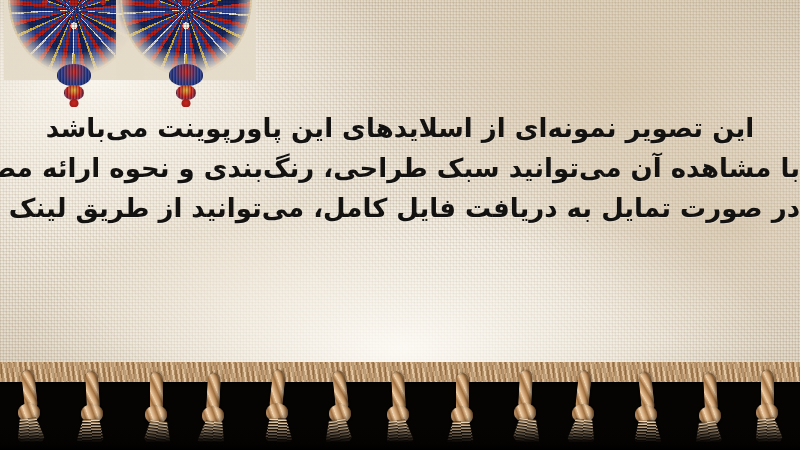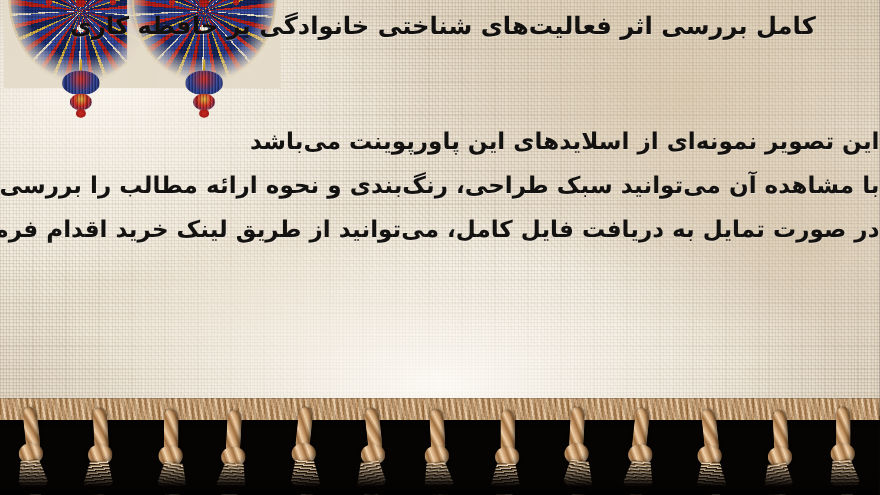--- a/index.html
+++ b/index.html
@@ -177,25 +177,24 @@
     font-weight: 700;
     font-size: 22px;
     line-height: 37px;
     letter-spacing: 0px;
     text-shadow: 0 1px 0 rgba(255,255,255,0.28);
     white-space: nowrap;
   }
   .bline {
     color: #131211;
     font-weight: 700;
-    font-size: 21px;
+    font-size: 26px;
     line-height: 40px;
     text-shadow: 0 1px 0 rgba(255,255,255,0.26);
     white-space: nowrap;
-    text-align: right;
   }
 
   
   .fringe-zone {
     position: absolute;
     left: 0;
     top: 362px;
     width: 800px;
     height: 88px;
     background: #060403;
@@ -305,21 +304,20 @@
     <div class="drop-edge"></div>
     <div class="tassel-stem"></div>
     <div class="tassel-knot tassel-a"></div>
     <div class="tassel-knot tassel-b"></div>
     <div class="tassel-knot tassel-c"></div>
   </div>
 
   <div class="text-layer">
 
     <div class="title-block">
-      <div class="tline">کامل بررسی اثر فعالیت‌های شناختی خانوادگی بر حافظه کاری</div>
     </div>
 
     <div class="body-block">
       <div class="bline">این تصویر نمونه‌ای از اسلایدهای این پاورپوینت می‌باشد</div>
       <div class="bline">با مشاهده آن می‌توانید سبک طراحی، رنگ‌بندی و نحوه ارائه مطالب را بررسی نمایید</div>
       <div class="bline">در صورت تمایل به دریافت فایل کامل، می‌توانید از طریق لینک خرید اقدام فرمایید</div>
     </div>
 
   </div>
 

